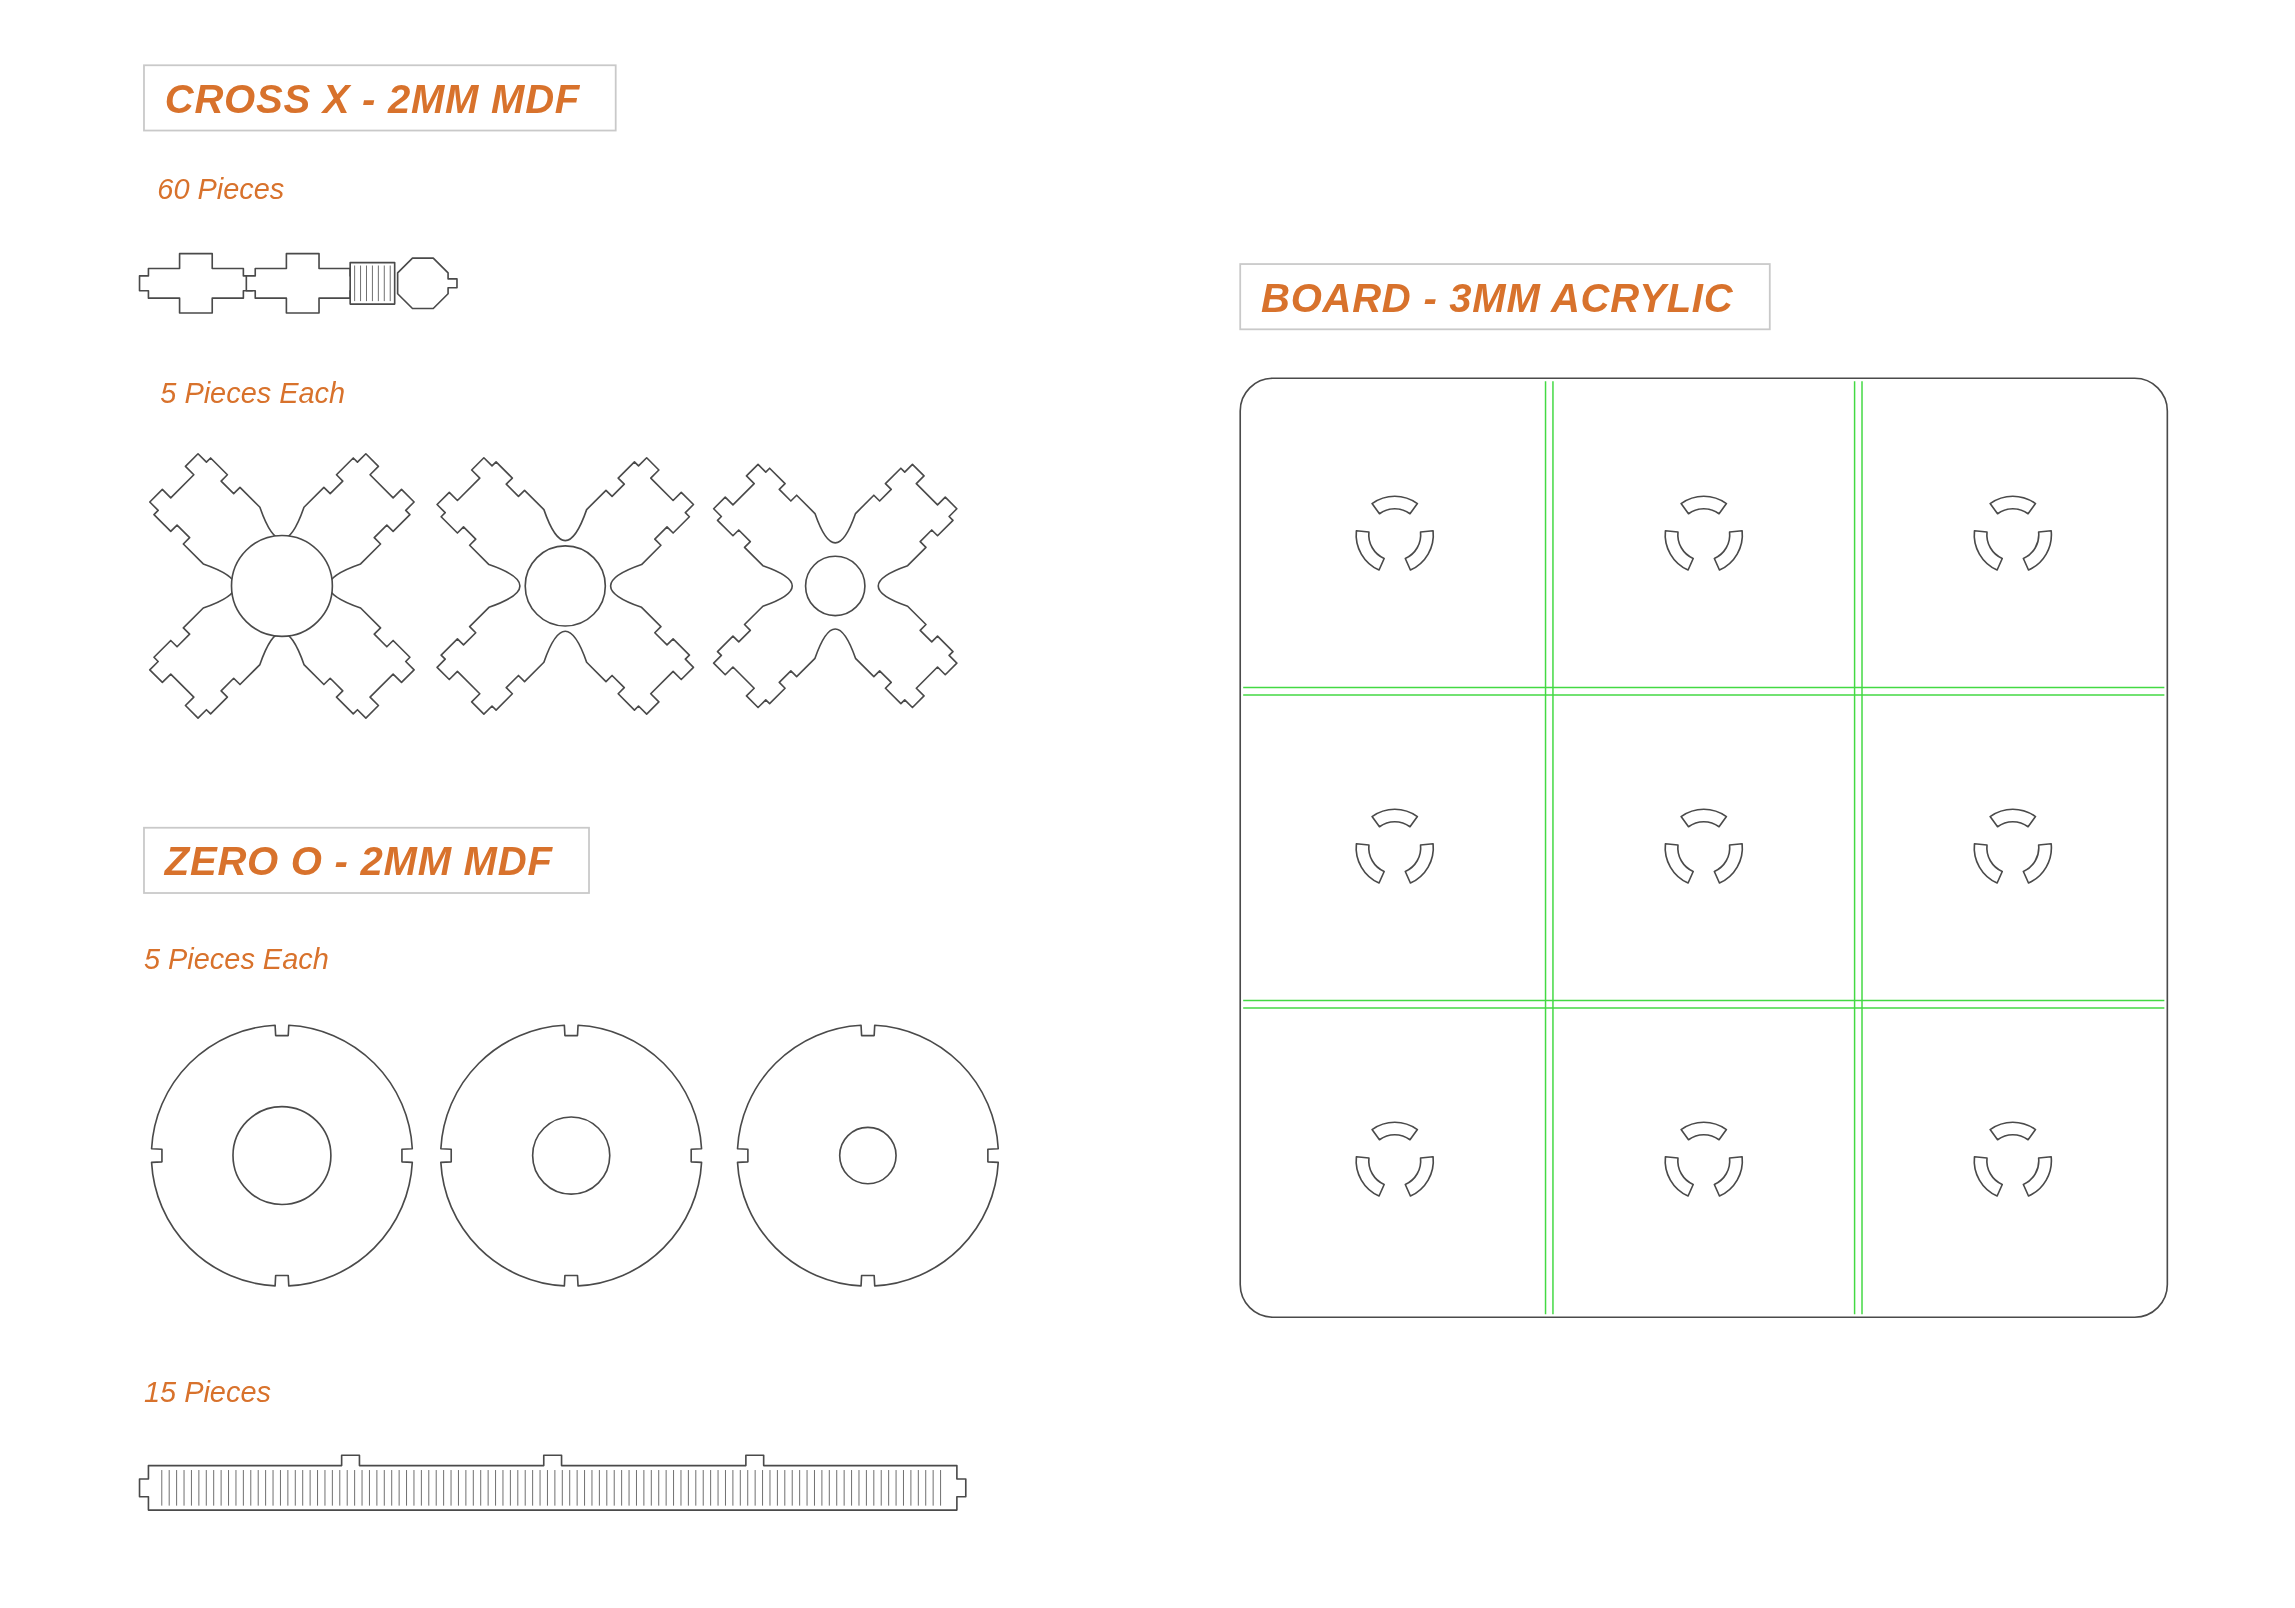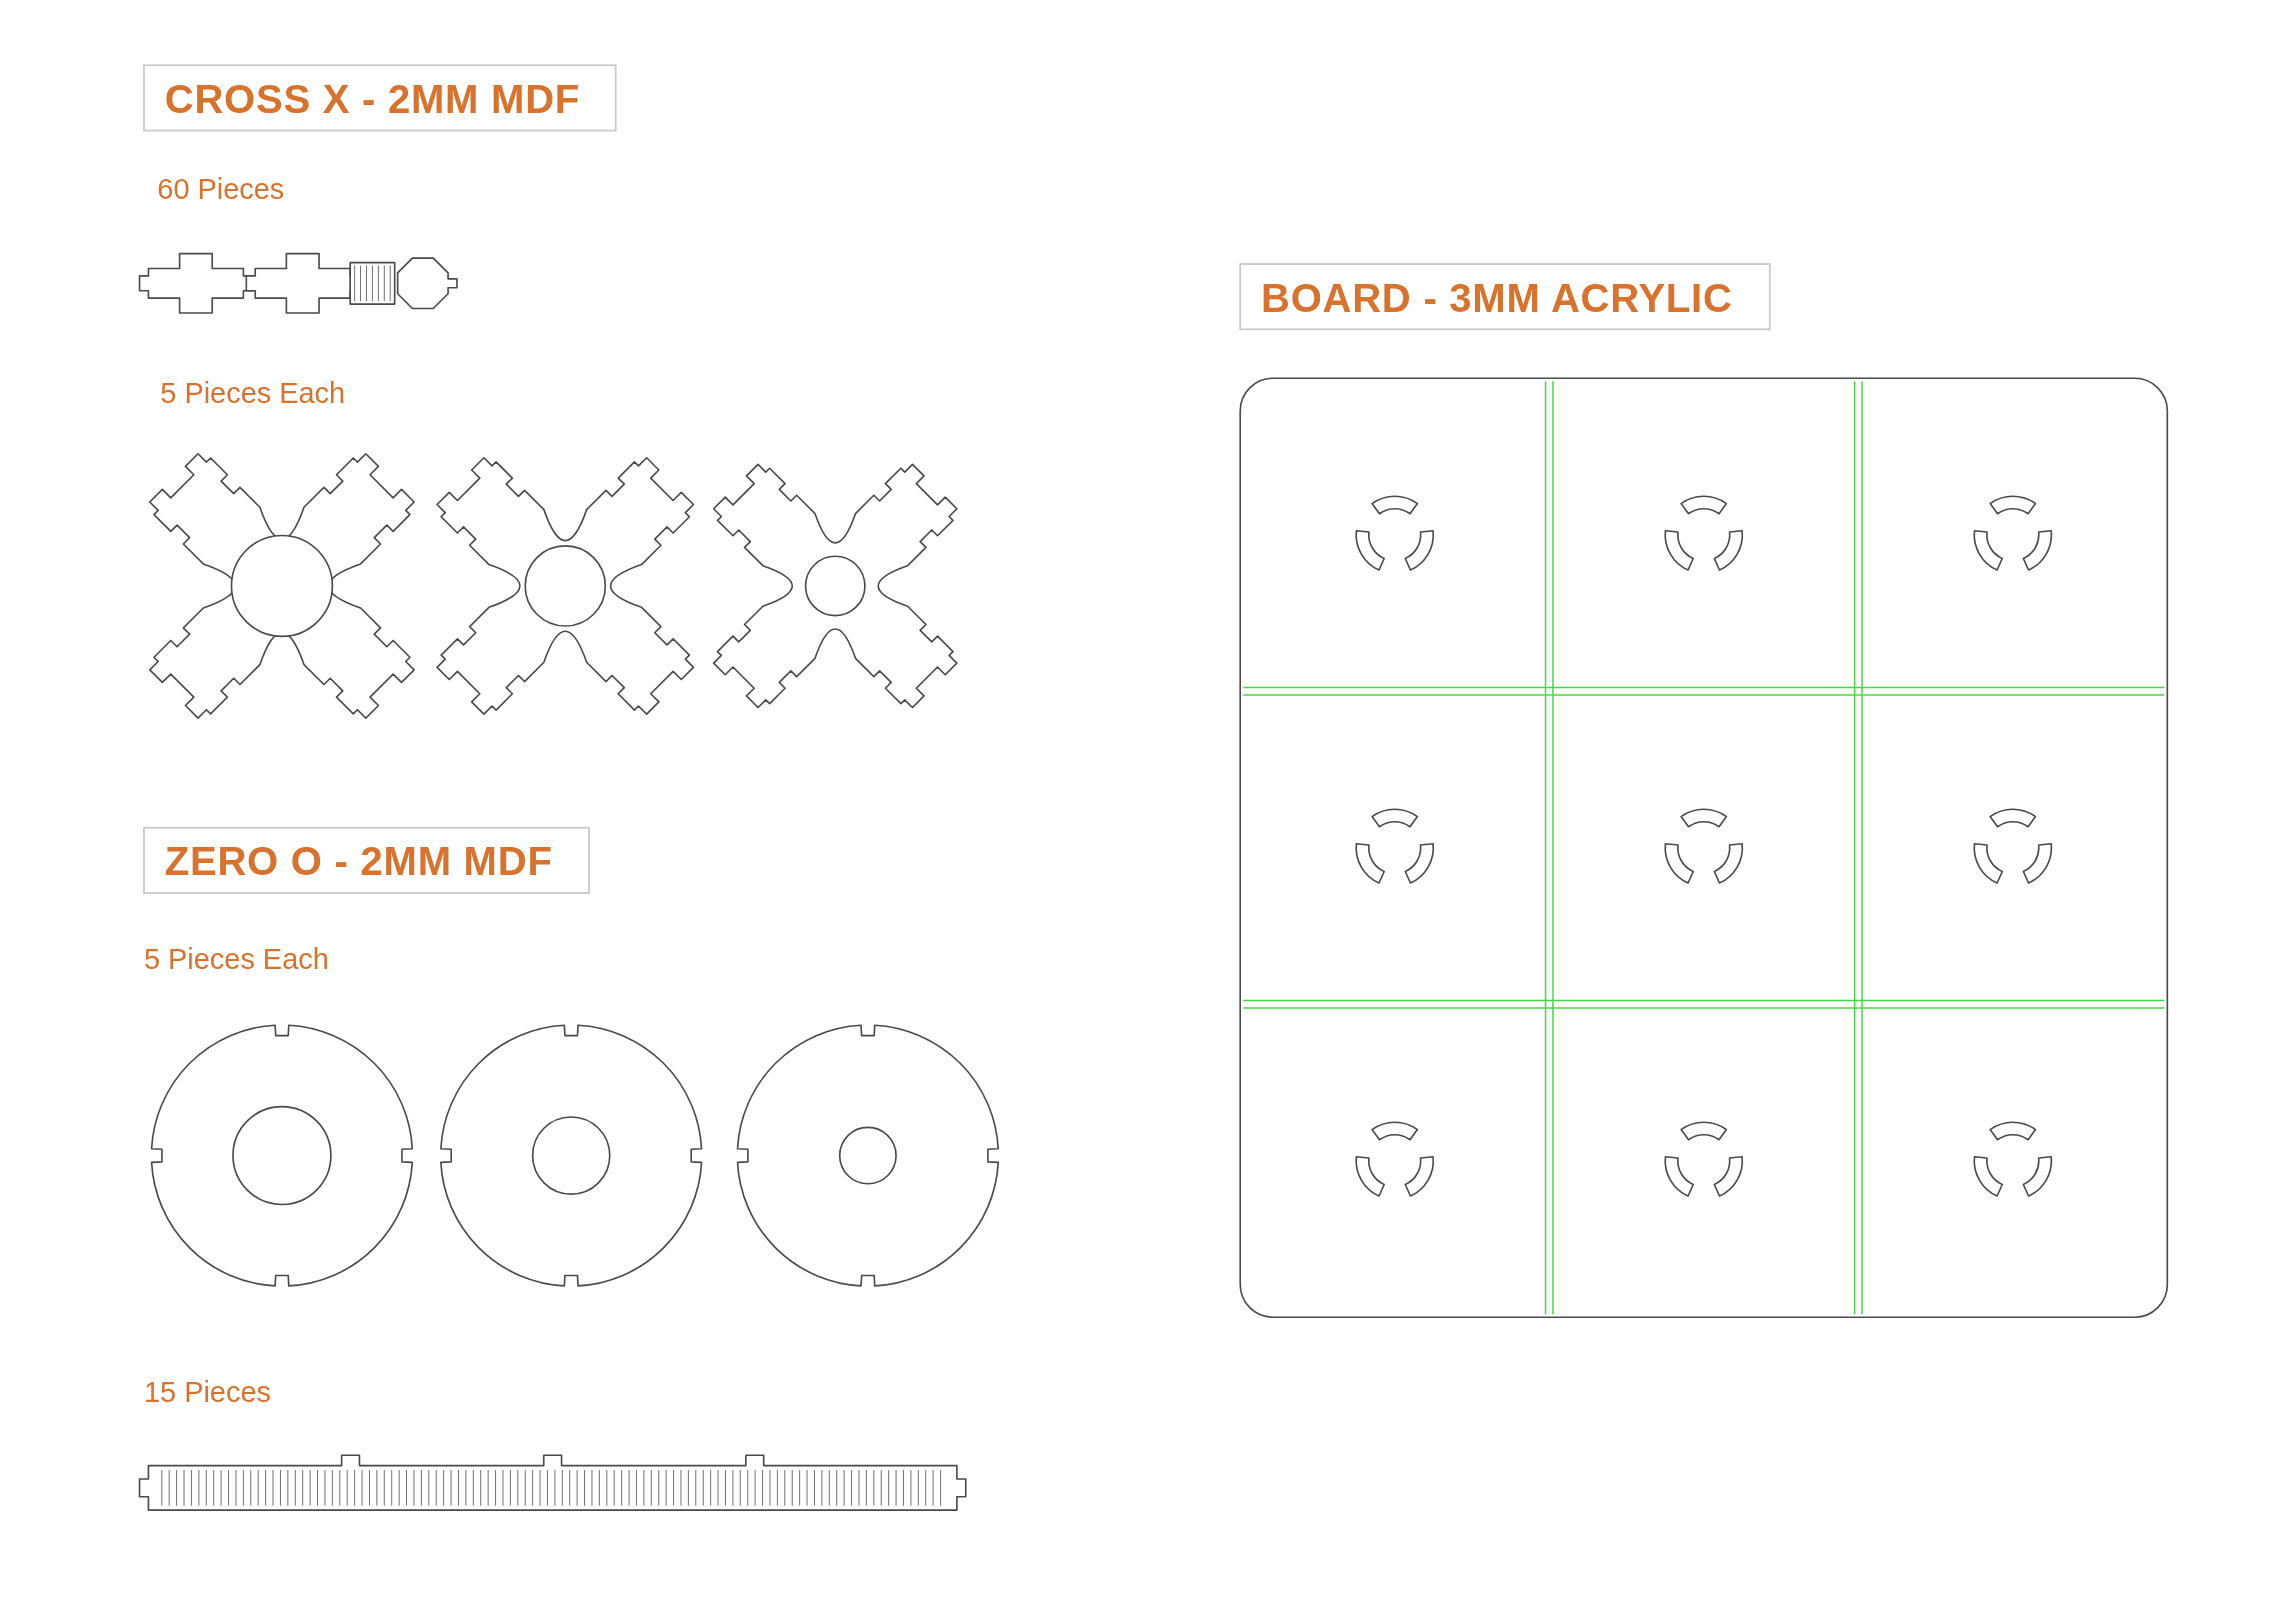--- a/index.html
+++ b/index.html
@@ -3,21 +3,21 @@
 <meta charset="utf-8">
 <style>
   :root{
     --accent:#d8722c;
     --outline:#4a4a4a;
     --green:#43d943;
     --boxborder:#c9c9c9;
   }
   html,body{margin:0;padding:0;background:#ffffff;}
   body{width:2295px;height:1608px;overflow:hidden;}
-  .sheet{position:relative;width:2295px;height:1608px;background:#fff;}
+  .sheet{position:relative;width:2295px;height:1608px;background:#fff;font-style:italic;}
   svg{display:block;}
   .cut{fill:#ffffff;stroke:var(--outline);stroke-width:1.1;stroke-linejoin:round;}
   .cutg{fill:none;stroke:var(--green);stroke-width:1;}
   .tooth{stroke:#6a6a6a;stroke-width:0.65;}
   .titlebox{fill:#ffffff;stroke:var(--boxborder);stroke-width:1.2;}
   .title{
     font-family:"Liberation Sans","DejaVu Sans",sans-serif;
     font-weight:700;font-size:27px;fill:var(--accent);letter-spacing:0.5px;
   }
   .label{

